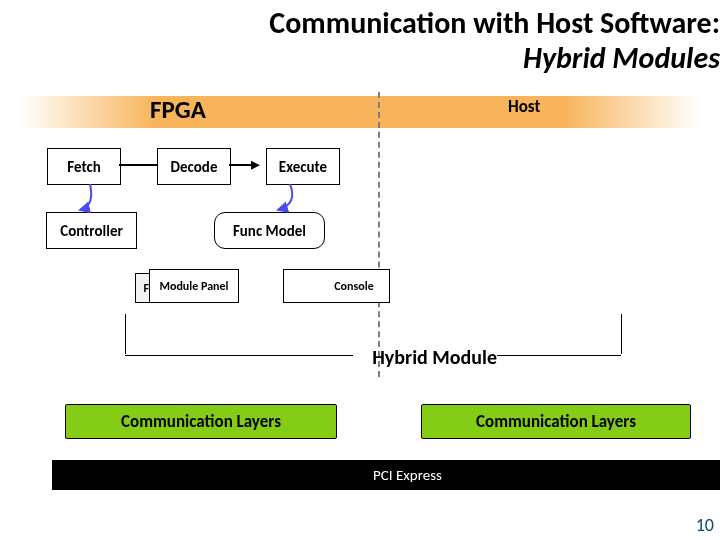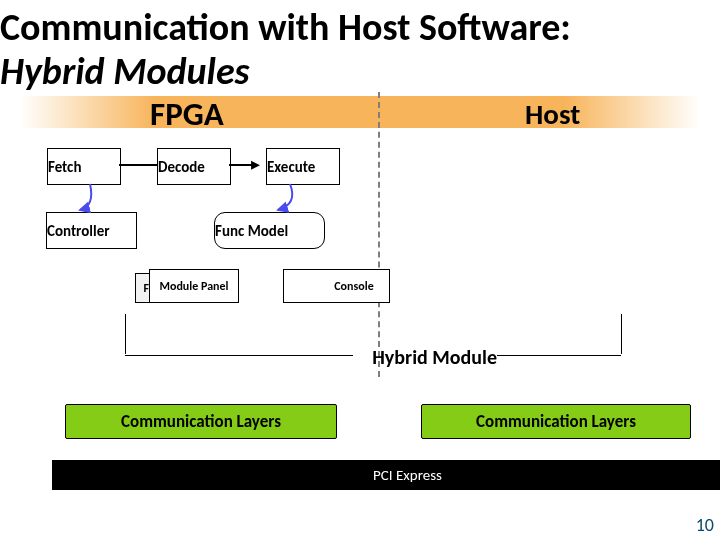--- a/index.html
+++ b/index.html
@@ -1,22 +1,22 @@
 <!DOCTYPE html>
 <html><head>
 <meta charset="utf-8">
 <style>
   html,body{margin:0;padding:0;width:720px;height:540px;font-family:Calibri,Arial,sans-serif;color:#000;background:#fff;position:relative;}
-  .title{position:absolute;left:0;top:6px;width:720px;text-align:left;font-size:38px;font-weight:700;line-height:1.15;}
+  .title{position:absolute;left:0;top:6px;width:720px;text-align:right;font-size:30px;font-weight:700;line-height:1.15;}
   .title .line2{font-style:italic;}
   .hdr-band{position:absolute;left:20px;top:96px;width:680px;height:32px;background:linear-gradient(to right,#fff 0%,#f7b45a 20%,#f7b45a 80%,#fff 100%);}
-  .hdr-fpga{position:absolute;left:150px;top:94px;font-size:33px;font-weight:700;}
-  .hdr-host{position:absolute;left:508px;top:96px;font-size:29px;font-weight:700;margin-left:17px;}
+  .hdr-fpga{position:absolute;left:150px;top:94px;font-size:25px;font-weight:700;}
+  .hdr-host{position:absolute;left:508px;top:96px;font-size:17px;font-weight:700;}
   .vdash{position:absolute;left:378px;top:92px;height:285px;border-left:2px dashed #7f7f7f;}
-  .box{position:absolute;border:1px solid #000;background:#fff;display:flex;align-items:center;justify-content:flex-start;font-size:15px;font-weight:700;}
+  .box{position:absolute;border:1px solid #000;background:#fff;display:flex;align-items:center;justify-content:center;font-size:15px;font-weight:700;}
   .fetch{left:47px;top:148px;width:72px;height:35px;}
   .decode{left:157px;top:148px;width:72px;height:35px;}
   .execute{left:266px;top:148px;width:72px;height:35px;}
   .controller{left:46px;top:212px;width:89px;height:35px;}
   .funcmodel{left:214px;top:212px;width:109px;height:35px;border-radius:11px;}
   .smallbox{position:absolute;border:1px solid #000;background:#fff;display:flex;align-items:center;justify-content:center;font-size:12px;font-weight:700;}
   .fr-ghost{left:135px;top:273px;width:25px;height:28px;background:#f2f2f2;}
   .frontpanel{left:149px;top:269px;width:88px;height:32px;}
   .console{left:283px;top:269px;width:70px;height:32px;padding-left:35px;}
   

